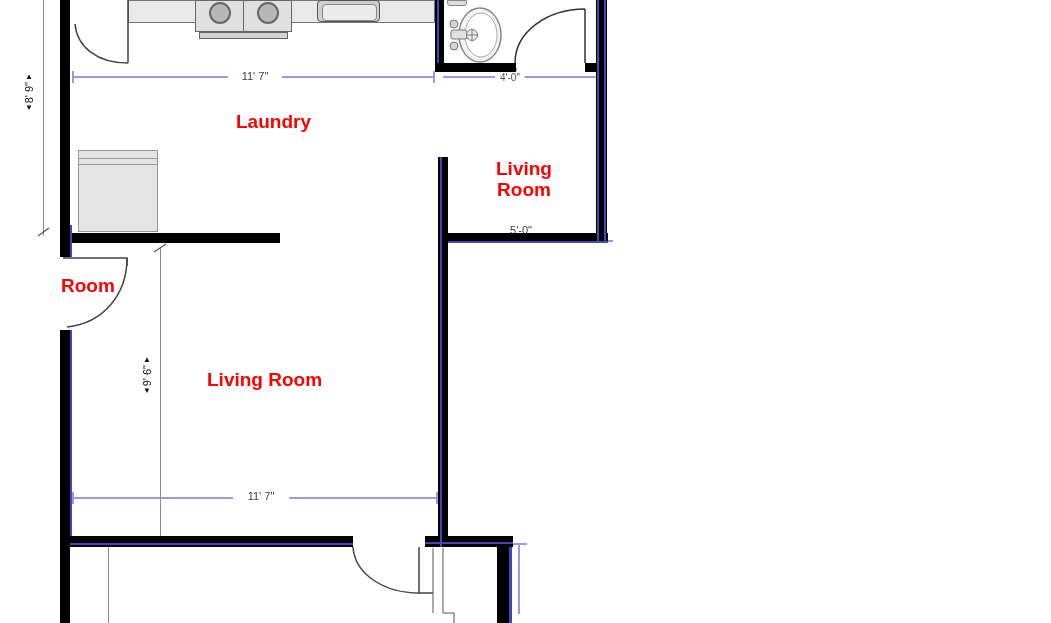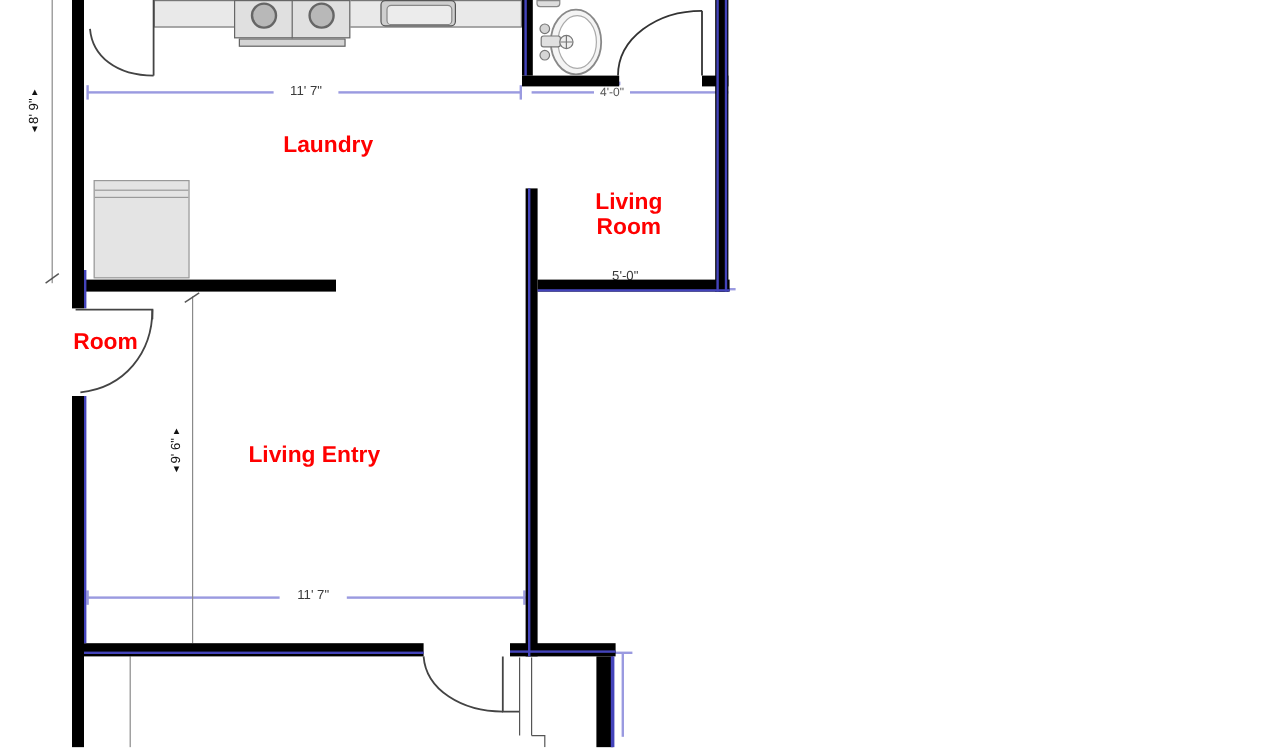--- a/index.html
+++ b/index.html
@@ -96,21 +96,21 @@
   <div class="stripe" style="left:425px;top:542px;width:88px;height:2px;"></div>
   <div class="stripe" style="left:448px;top:241px;width:160px;height:2px;"></div>
   <div class="stripe" style="left:509px;top:547px;width:3px;height:76px;"></div>
 
   <div class="room-label" style="left:236px;top:111px;">Laundry</div>
   <div class="room-label" style="left:469px;top:158px;width:110px;text-align:center;">
     <div>Living</div>
     <div>Room</div>
   </div>
   <div class="room-label" style="left:61px;top:275px;">Room</div>
-  <div class="room-label" style="left:207px;top:369px;">Living Entry</div>
+  <div class="room-label" style="left:207px;top:369px;">Living Room</div>
 
   <div class="dim-text" style="left:228px;top:70px;width:54px;">11' 7"</div>
   <div class="dim-text" style="left:233px;top:490px;width:56px;">11' 7"</div>
   <div class="dim-text small" style="left:495px;top:71px;width:30px;">4'-0"</div>
   <div class="dim-text" style="left:503px;top:224px;width:36px;">5'-0"</div>
 
   <div class="vdim" style="left:16px;top:73px;width:26px;">
     <span class="arrow">▲</span>
     <span class="vtext">8' 9"</span>
     <span class="arrow">▼</span>

